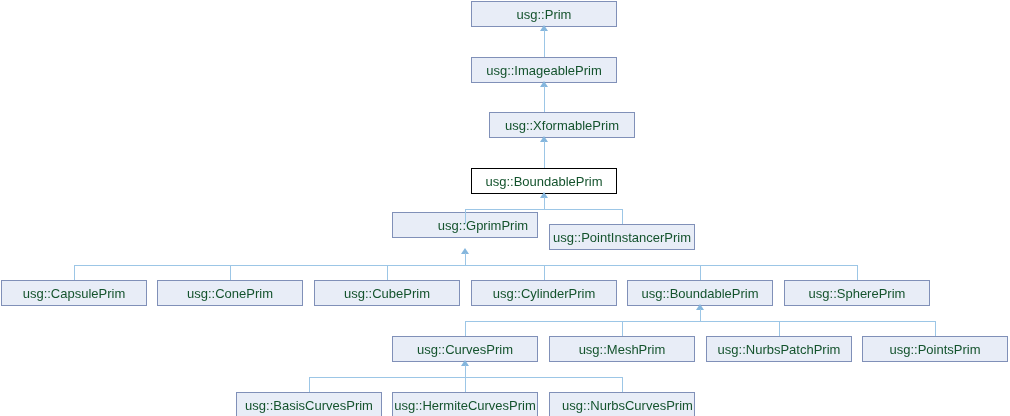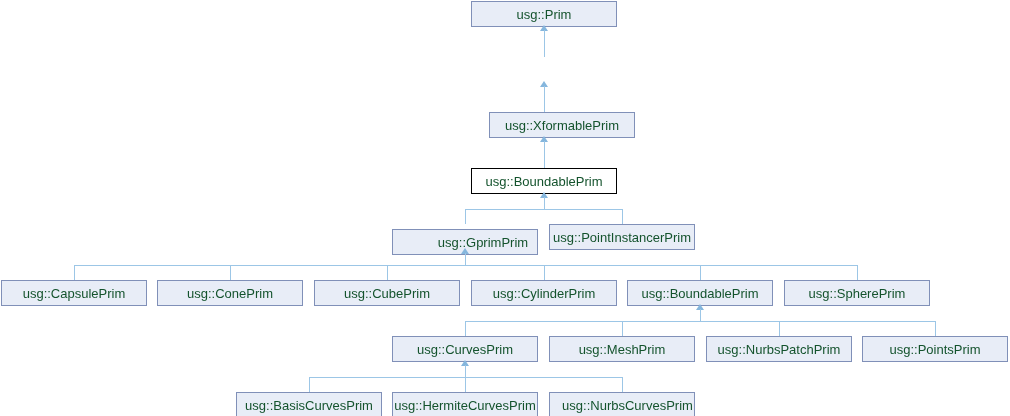--- a/index.html
+++ b/index.html
@@ -45,23 +45,24 @@
     border-right: 4px solid transparent;
     border-bottom: 6px solid #85b6dd;
   }
 </style>
 </head>
 <body>
 
 <div id="canvas">
 
   <div class="node" style="left:471px; top:1px;">usg::Prim</div>
+  <div class="node" style="left:471px; top:57px;">usg::ImageablePrim</div>
   <div class="node" style="left:471px; top:112px;margin-left:18px;">usg::XformablePrim</div>
   <div class="node hl" style="left:471px; top:168px;">usg::BoundablePrim</div>
-  <div class="node" style="left:392px; top:229px;padding-left:36px;">usg::GprimPrim</div>
+  <div class="node" style="left:392px; top:212px;padding-left:36px;">usg::GprimPrim</div>
   <div class="node" style="left:549px; top:224px;">usg::PointInstancerPrim</div>
   <div class="node" style="left:1px;   top:280px;">usg::CapsulePrim</div>
   <div class="node" style="left:157px; top:280px;">usg::ConePrim</div>
   <div class="node" style="left:314px; top:280px;">usg::CubePrim</div>
   <div class="node" style="left:471px; top:280px;">usg::CylinderPrim</div>
   <div class="node" style="left:627px; top:280px;">usg::BoundablePrim</div>
   <div class="node" style="left:784px; top:280px;">usg::SpherePrim</div>
   <div class="node" style="left:392px; top:336px;">usg::CurvesPrim</div>
   <div class="node" style="left:549px; top:336px;">usg::MeshPrim</div>
   <div class="node" style="left:706px; top:336px;">usg::NurbsPatchPrim</div>

